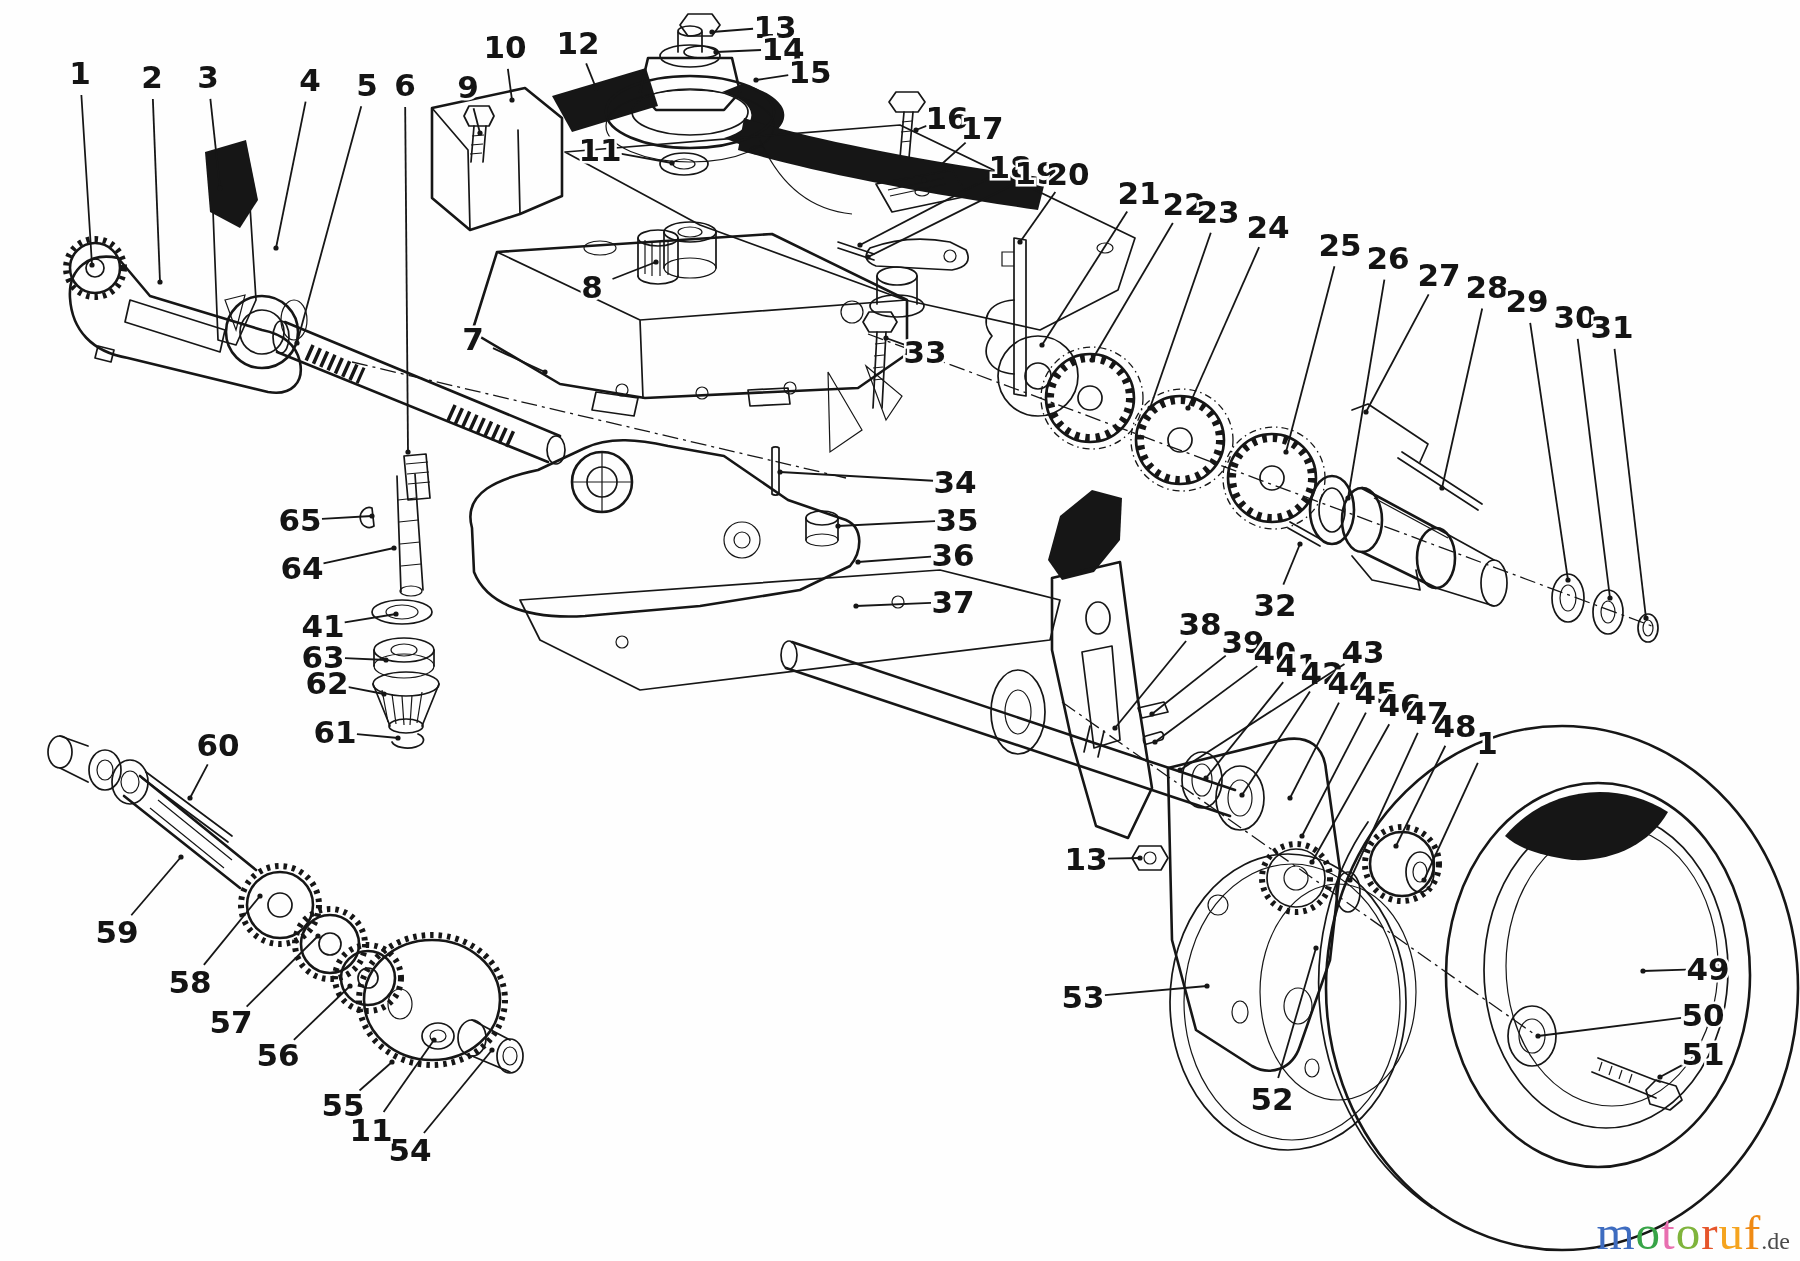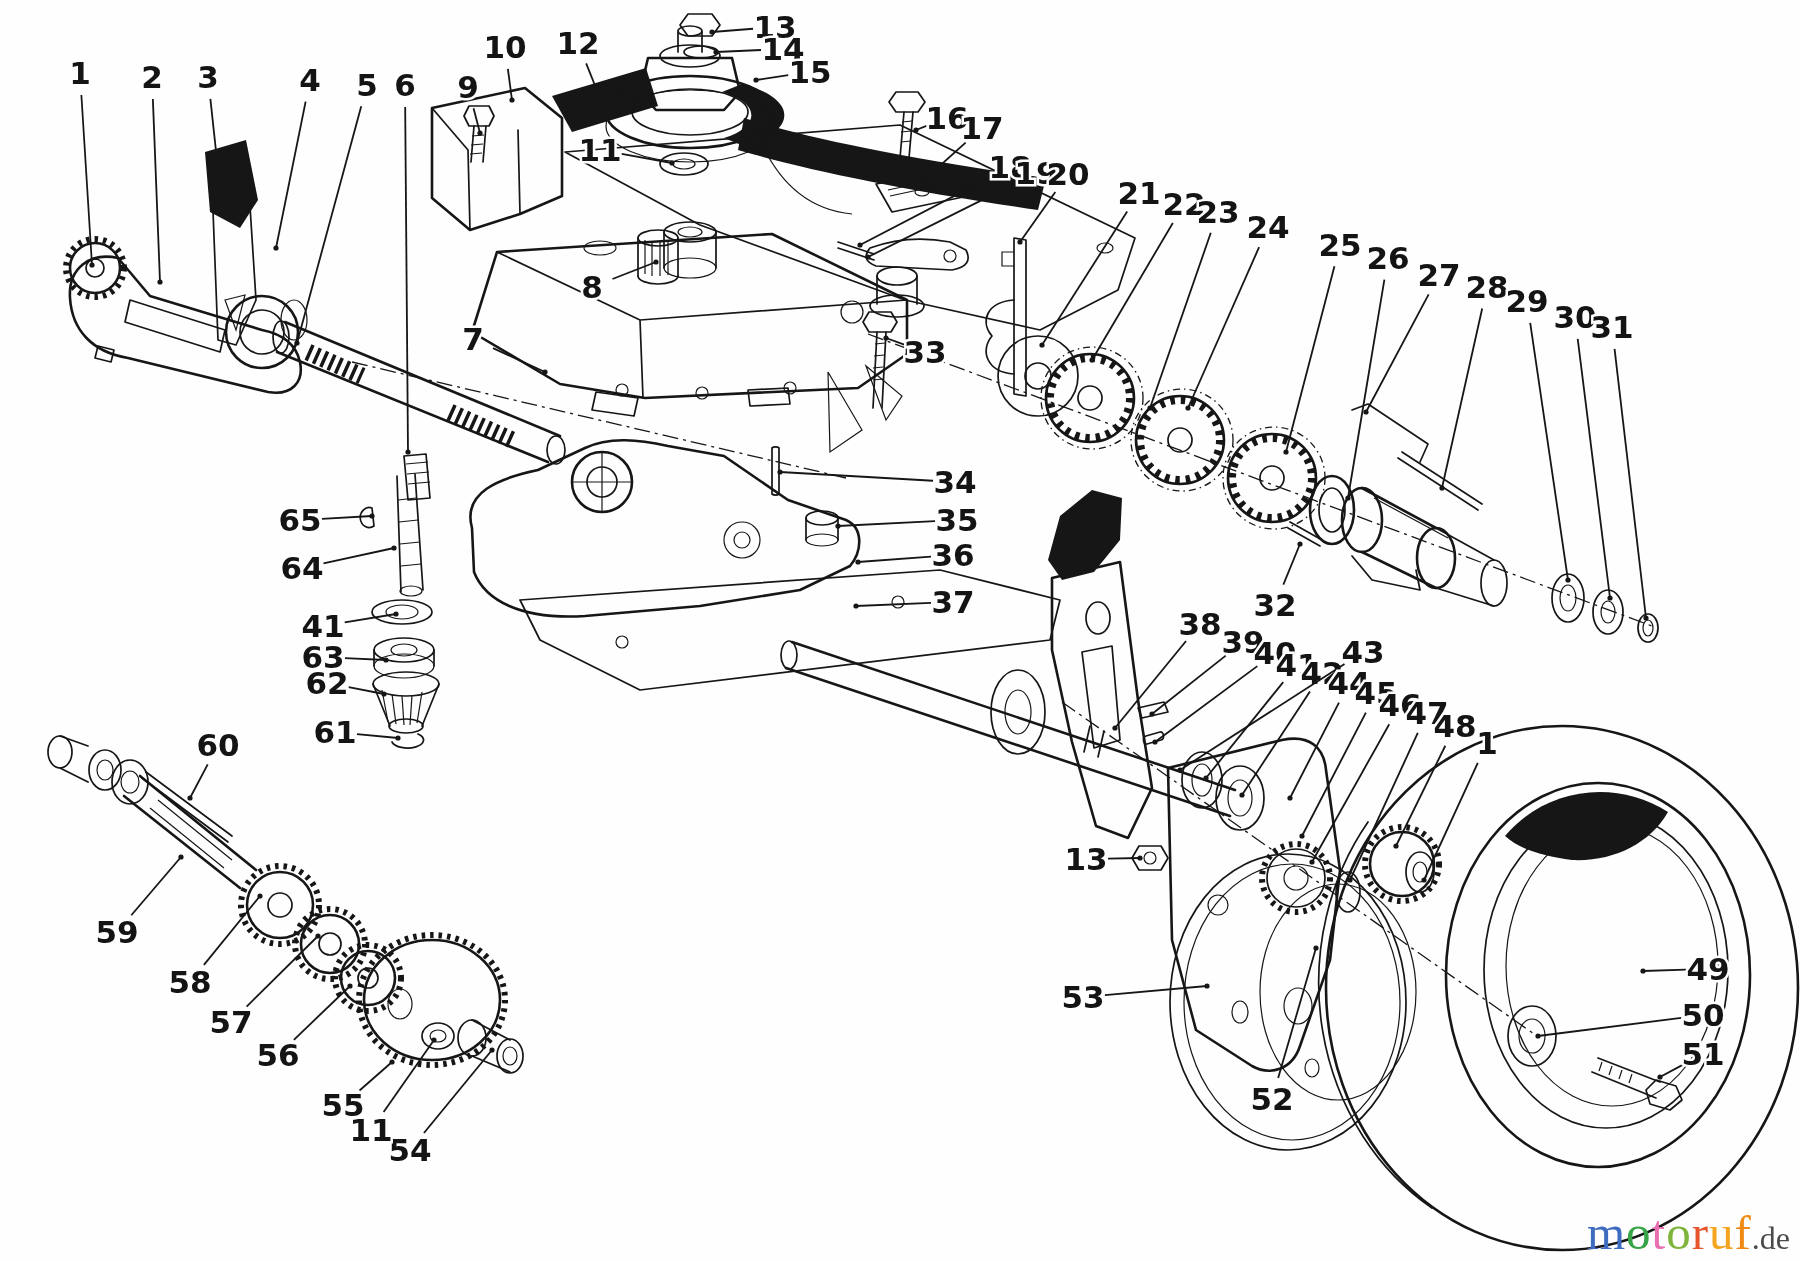--- a/index.html
+++ b/index.html
@@ -16,21 +16,21 @@
   .coil{fill:none;stroke:#161616;stroke-width:17;stroke-dasharray:3.5 4.5;}
   .dashring{fill:none;stroke:#161616;stroke-width:1.3;stroke-dasharray:7 4 1.5 4;}
   .cl{fill:none;stroke:#161616;stroke-width:1.3;stroke-dasharray:16 5 3 5;}
   .leader{stroke:#161616;stroke-width:1.8;}
   .leader-dot{fill:#161616;}
   .plabel{font:700 31px "DejaVu Sans", sans-serif;fill:#141414;text-anchor:middle;
           dominant-baseline:central;paint-order:stroke;stroke:#fefefe;stroke-width:5;}
   
   .logo{position:absolute;right:10px;bottom:4px;font-family:"Liberation Serif", serif;
         font-size:49px;line-height:1;letter-spacing:1px;}
-  .logo .suffix{font-size:32px;letter-spacing:0;}
+  .logo .suffix{font-size:24px;letter-spacing:0;}
 </style>
 </head>
 <body>
 
 <div class="stage">
 <svg width="1800" height="1261" viewBox="0 0 1800 1261">
 
   <g>
     <path class="cl" d="M352,362 L846,478"></path>
     <path class="cl" d="M868,334 L1652,626"></path>

